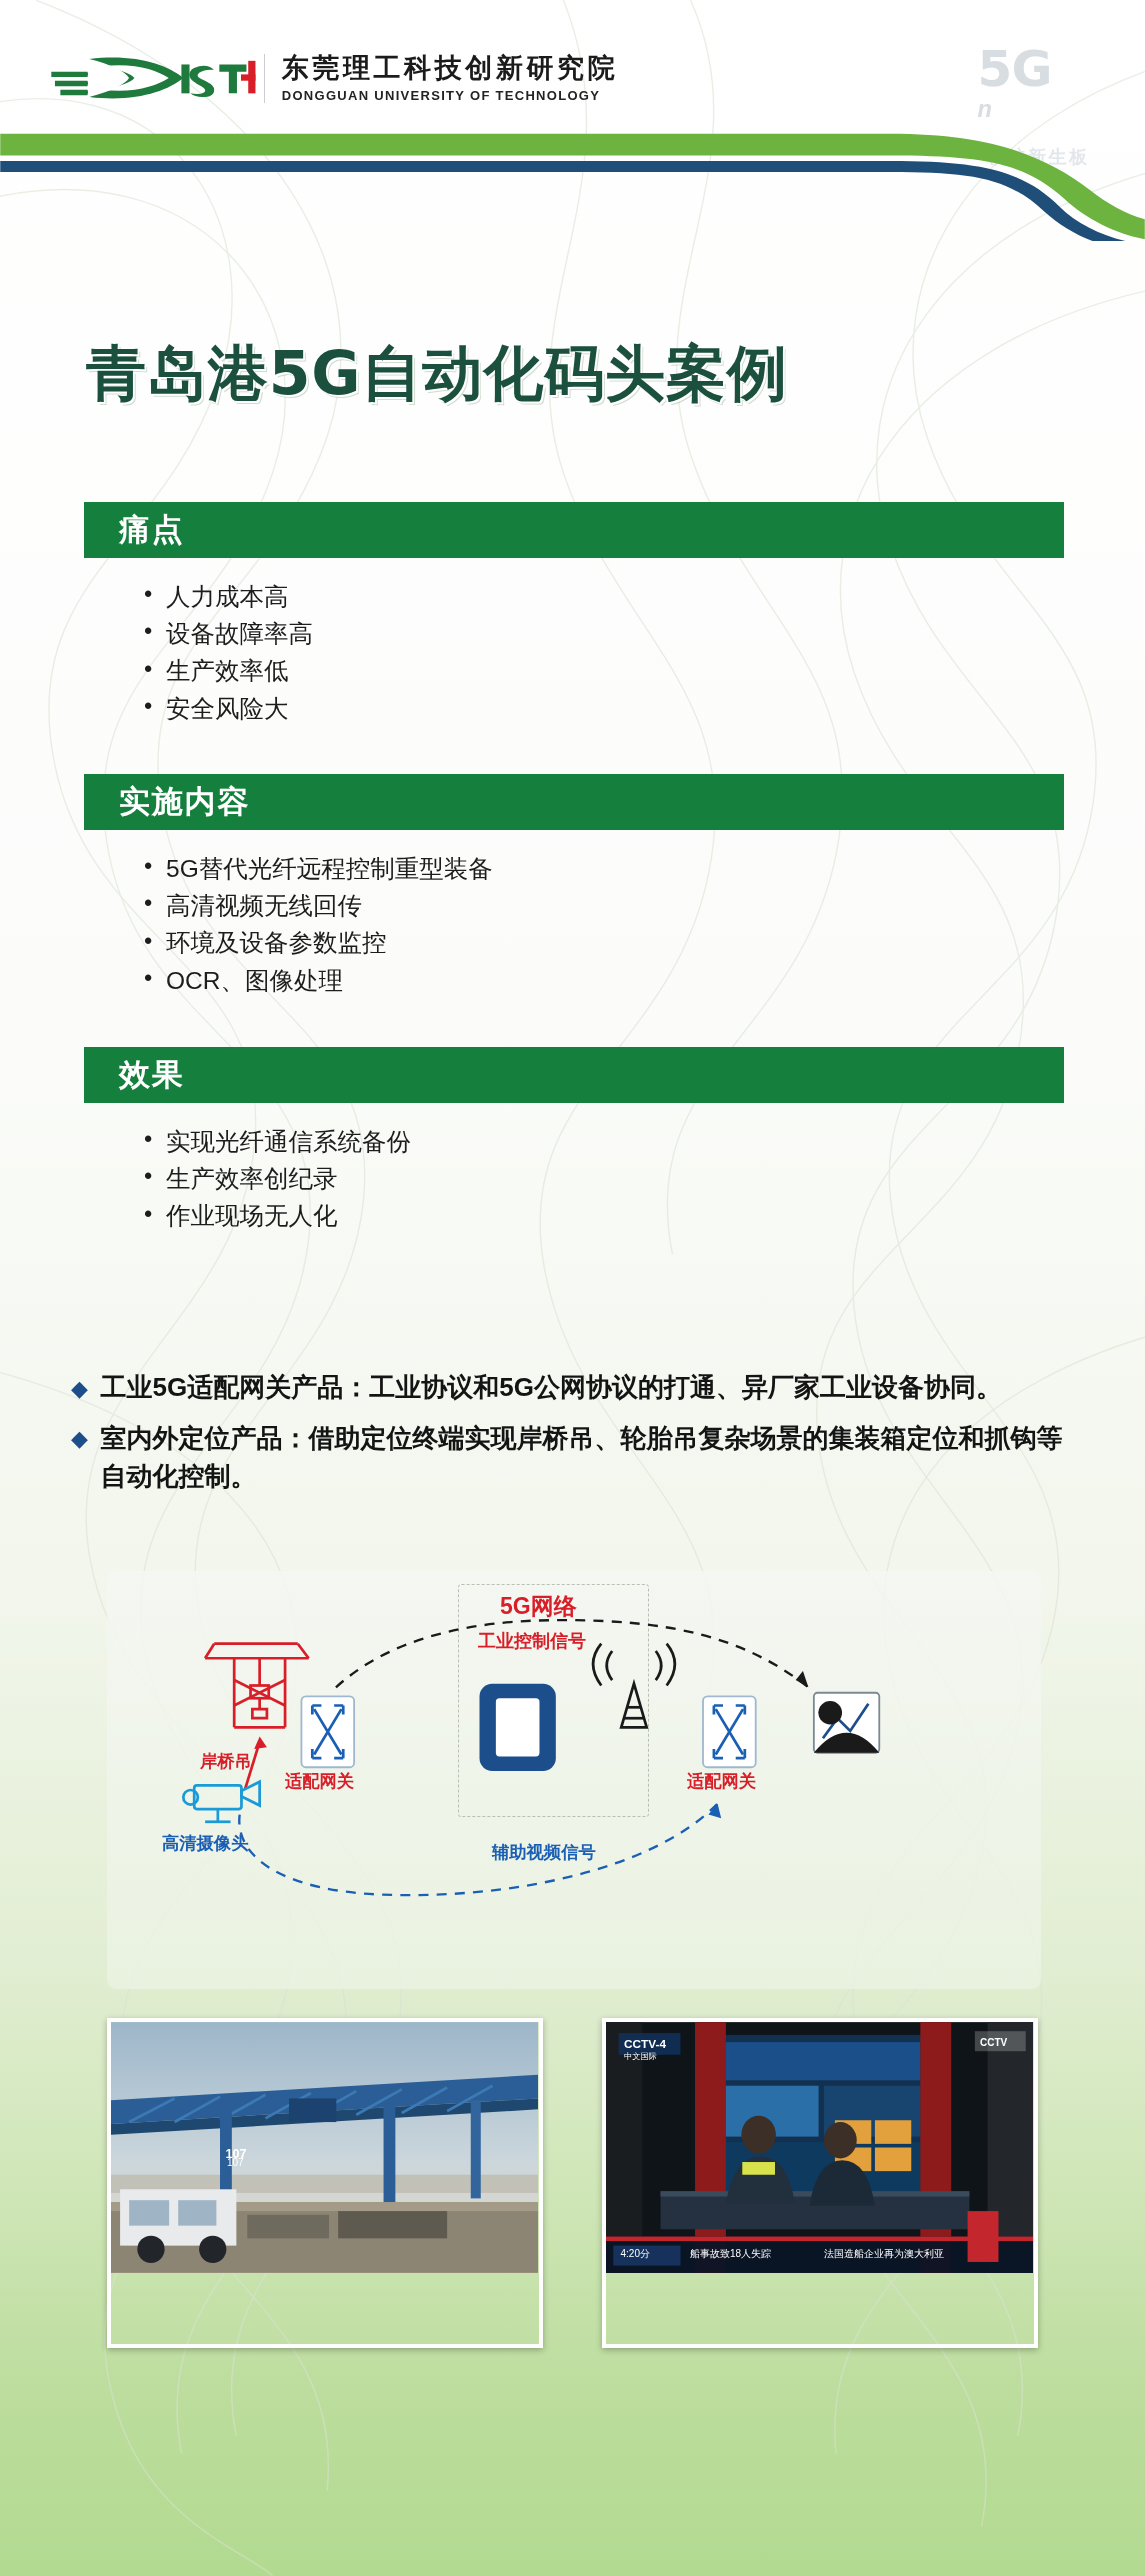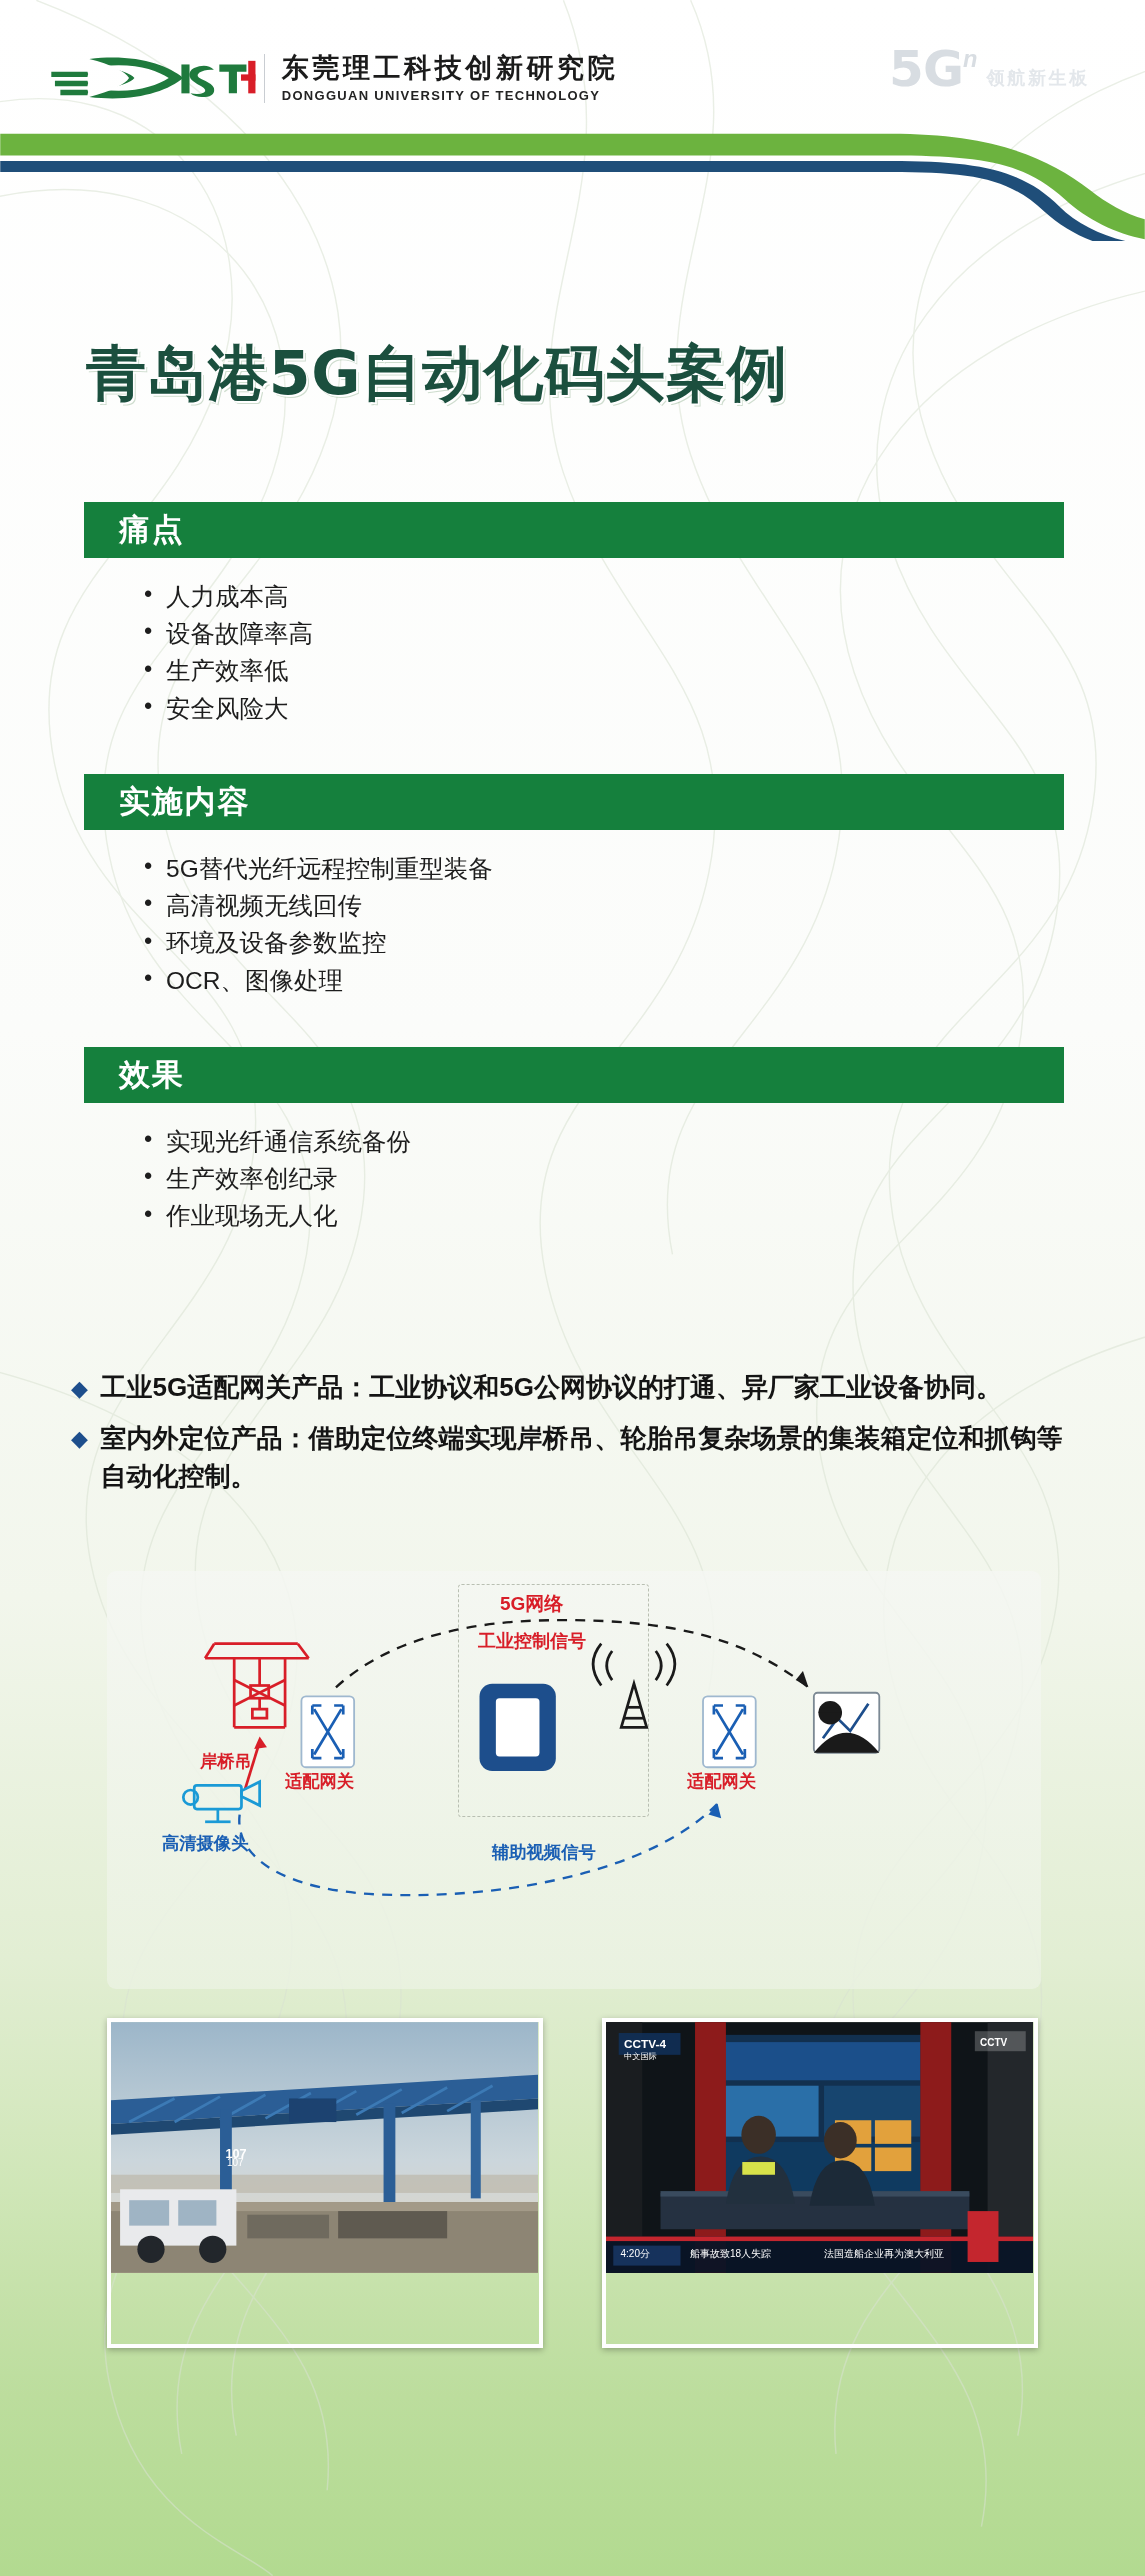--- a/index.html
+++ b/index.html
@@ -66,20 +66,21 @@
     letter-spacing: 1.3px;
     margin-top: 4.5px;
     font-weight: bold;
   }
   .fiveg-wrap {
     position: absolute;
     right: 55px;
     top: 44px;
     display: flex;
     align-items: flex-start;
+    flex-direction: column;
   }
   .fiveg-big {
     font-size: 50px;
     font-weight: bold;
     color: #d8dde2;
     font-family: "DejaVu Sans", sans-serif;
     letter-spacing: -0.9px;
     line-height: 1;
   }
   .fiveg-sup {
@@ -186,21 +187,21 @@
     width: 934px;
     height: 418px;
     background: linear-gradient(to bottom, rgba(245,247,243,.85), rgba(236,243,228,.75));
     border-radius: 9px;
   }
   .dgm-label {
     position: absolute;
     font-size: 17.3px;
     font-weight: bold;
   }
-  .dgm-5g   { left: 393px; top: 20px;  color: #d81e28; font-size: 19px; }
+  .dgm-5g   { left: 393px; top: 20px;  color: #d81e28; font-size: 23px; }
   .dgm-sig  { left: 371px; top: 58px;  color: #d81e28; font-size: 18px; }
   .dgm-crane{ left: 93px; top: 178px; color: #d81e28; }
   .dgm-gw1  { left: 178px; top: 198px; color: #d81e28; }
   .dgm-gw2  { left: 580px; top: 198px; color: #d81e28; }
   .dgm-cam  { left: 38px;  top: 260px; color: #1a5fb4; margin-left: 17px; }
   .dgm-vid  { left: 385px; top: 269px; color: #1a5fb4; }
 
   .dgm-box {
     position: absolute;
     border: 0.9px dashed #b9bfb2;

